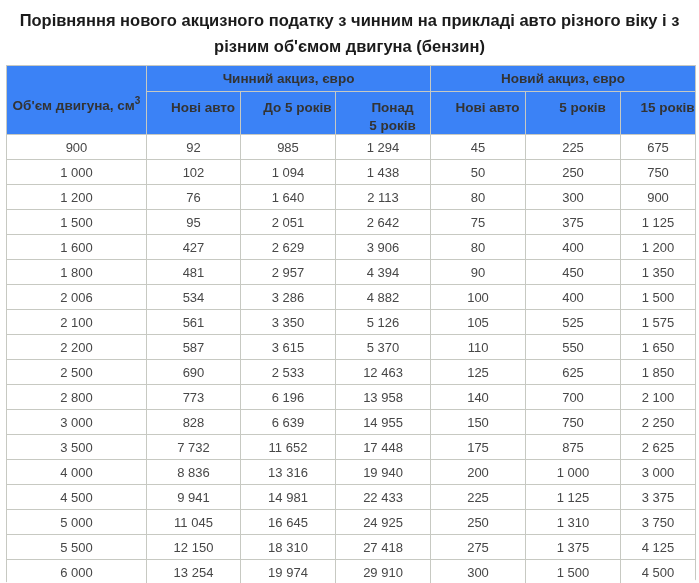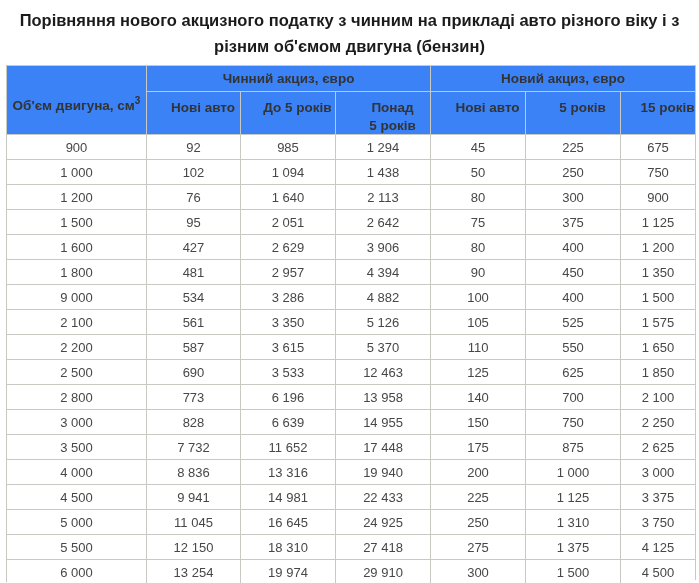--- a/index.html
+++ b/index.html
@@ -146,21 +146,21 @@
         <tr>
           <td>1 800</td>
           <td>481</td>
           <td>2 957</td>
           <td>4 394</td>
           <td>90</td>
           <td>450</td>
           <td>1 350</td>
         </tr>
         <tr>
-          <td>9 000</td>
+          <td>2 006</td>
           <td>534</td>
           <td>3 286</td>
           <td>4 882</td>
           <td>100</td>
           <td>400</td>
           <td>1 500</td>
         </tr>
         <tr>
           <td>2 100</td>
           <td>561</td>
@@ -175,21 +175,21 @@
           <td>587</td>
           <td>3 615</td>
           <td>5 370</td>
           <td>110</td>
           <td>550</td>
           <td>1 650</td>
         </tr>
         <tr>
           <td>2 500</td>
           <td>690</td>
-          <td>3 533</td>
+          <td>2 533</td>
           <td>12 463</td>
           <td>125</td>
           <td>625</td>
           <td>1 850</td>
         </tr>
         <tr>
           <td>2 800</td>
           <td>773</td>
           <td>6 196</td>
           <td>13 958</td>

